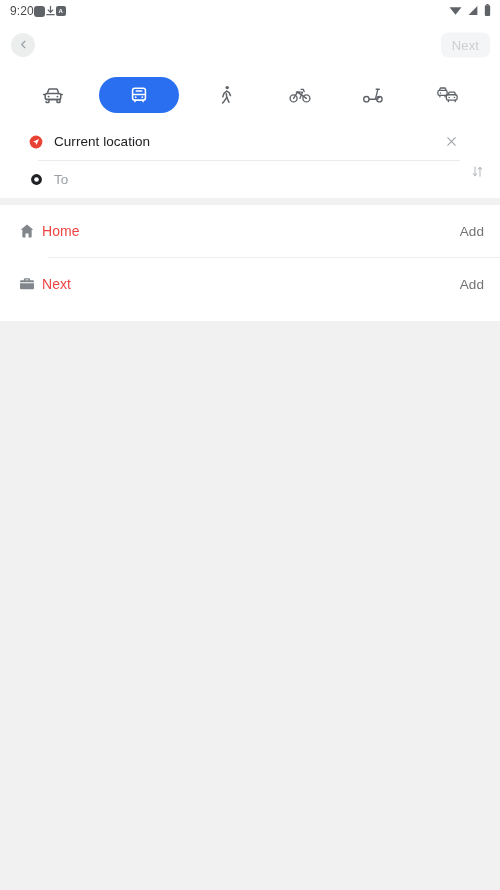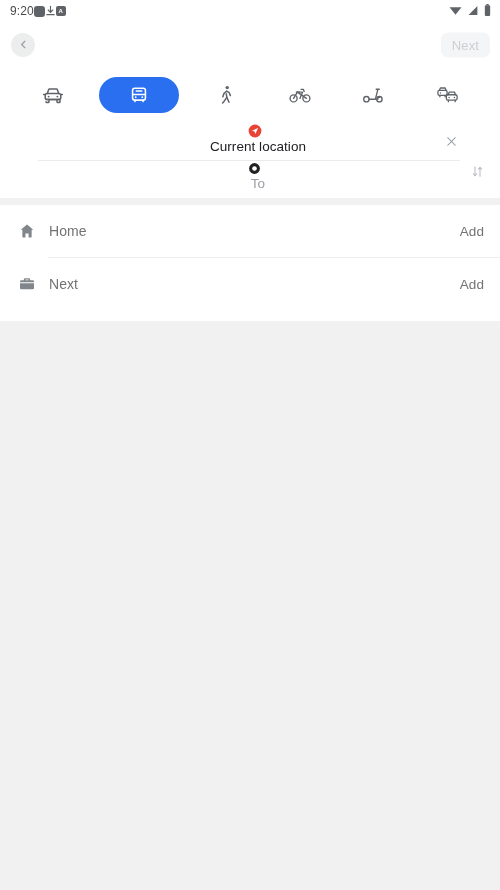--- a/index.html
+++ b/index.html
@@ -55,21 +55,21 @@
     width:54px; height:34px; border-radius:18px;
     display:flex; align-items:center; justify-content:center; cursor:pointer;
   }
   .mode.active{ width:80px; height:36px; border-radius:19px; background:#2a6ff0; }
   .mode svg{ display:block; }
 
   
   .inputs{ background:#ffffff; position:relative; padding-left:0; }
   .row-loc{
     height:37px; display:flex; align-items:center;
-    padding:0 16px 0 25px; position:relative; cursor:text;flex-direction:column;
+    padding:0 16px 0 25px; position:relative; cursor:text;
   }
   .row-loc .marker{ width:22px; display:flex; align-items:center; justify-content:center; }
   .row-loc .txt{ margin-left:7px; font-size:13.5px; color:#202124; letter-spacing:.05px; }
   .row-loc .txt.placeholder{ color:#9aa0a6; }
   .clear-x{
     position:absolute; right:40px; top:50%; transform:translateY(-50%);
     width:18px; height:18px; cursor:pointer;
     display:flex; align-items:center; justify-content:center;
   }
   .loc-divider{
@@ -82,21 +82,21 @@
   }
   .sep-band{ height:7px; background:#f1f1f2; }
 
   
   .saved{ background:#ffffff; }
   .row-place{
     height:52px; display:flex; align-items:center;
     padding:0 16px 0 16px; position:relative; cursor:pointer;
   }
   .row-place .pico{ width:22px; display:flex; align-items:center; justify-content:center; }
-  .row-place .plabel{ margin-left:11px; font-size:14px; color:#737373; letter-spacing:.05px; }
+  .row-place .plabel{ margin-left:4px; font-size:14px; color:#ef4444; letter-spacing:.05px; }
   .row-place .padd{
     margin-left:auto; font-size:13.5px; color:#737373; font-weight:500;
     letter-spacing:.1px; cursor:pointer;
   }
   .place-divider{ height:1px; background:#eeeeef; margin-left:48px; }
   .card-end{ height:11px; background:#ffffff; }
   .body-fill{ flex:1; background:#f1f1f1; }
   #app{ display:flex; flex-direction:column; }
 </style>
 </head>

